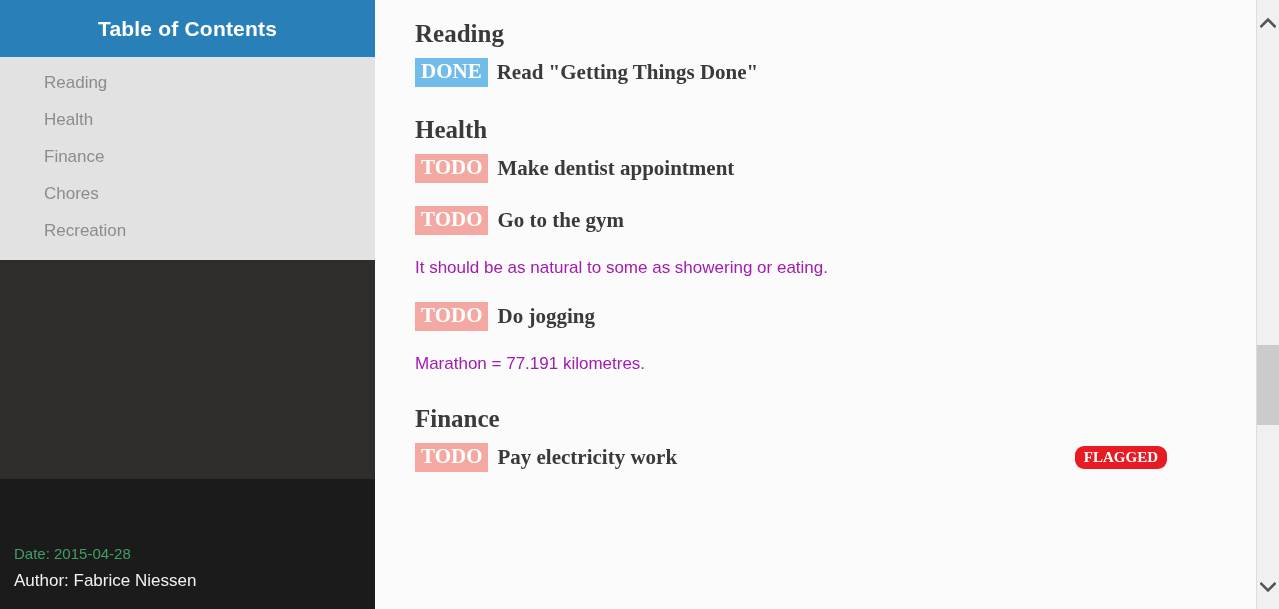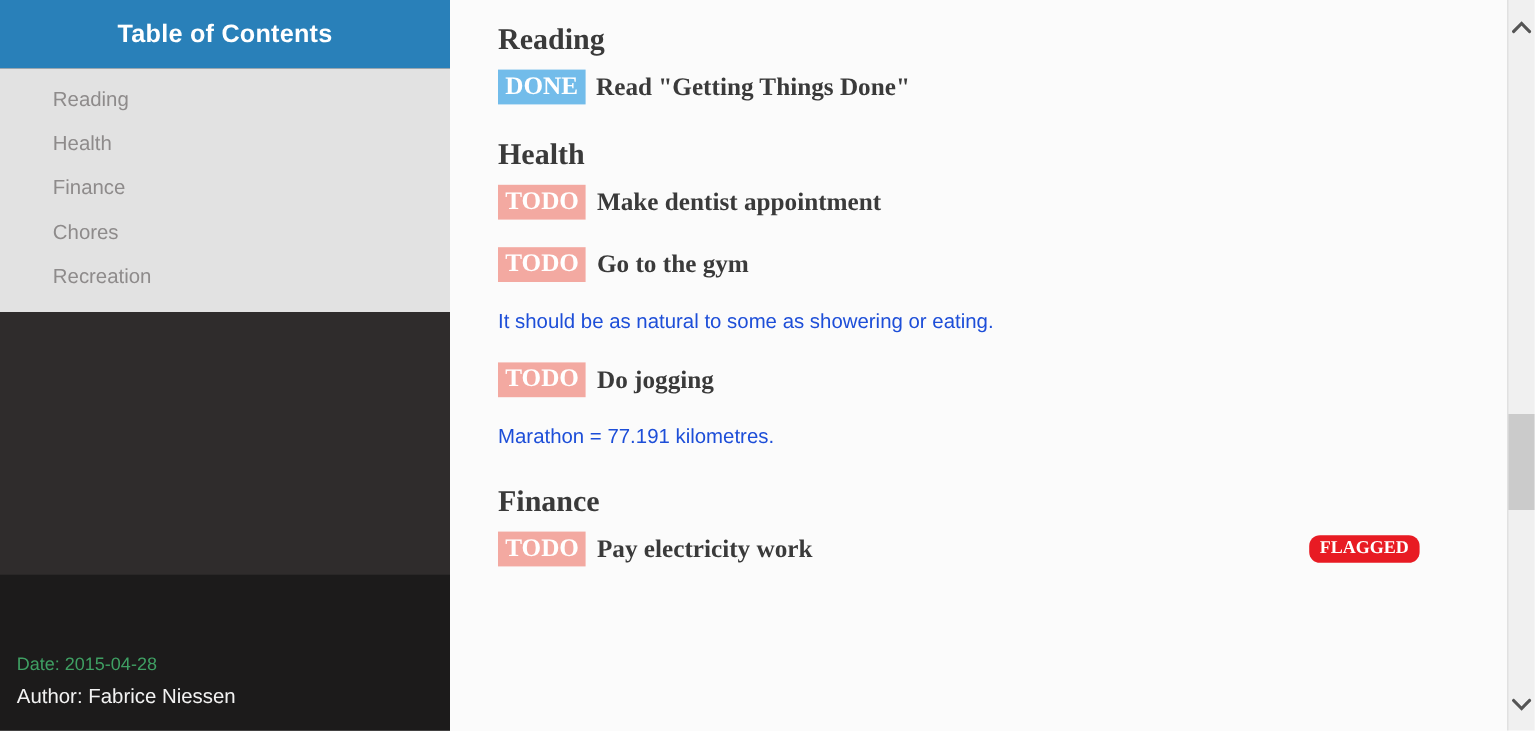--- a/index.html
+++ b/index.html
@@ -133,29 +133,29 @@
     font-weight: bold;
     font-size: 21px;
     color: #3a3a3a;
     margin-left: 9px;
     line-height: 1.15;
   }
 
   .para {
     font-family: "Liberation Sans", sans-serif;
     font-size: 17px;
-    color: #1d4ed8;
+    color: #a21caf;
     margin: 20px 0 0 0;
     line-height: 1.4;
   }
   .para.tight { margin-top: 21px; }
 
   .flag {
     position: absolute;
-    right: 36px;
+    right: 52px;
     background: #e81b23;
     color: #ffffff;
     font-family: "Liberation Serif", serif;
     font-weight: bold;
     font-size: 15px;
     padding: 3px 9px 4px;
     border-radius: 9px;
     line-height: 1.1;
     white-space: nowrap;
     text-align: right;

